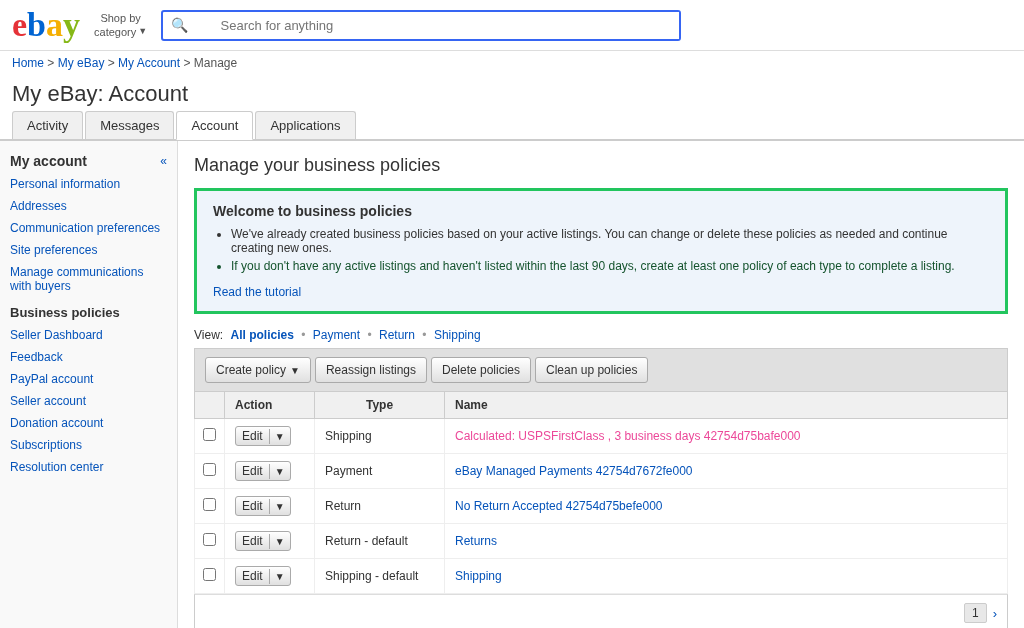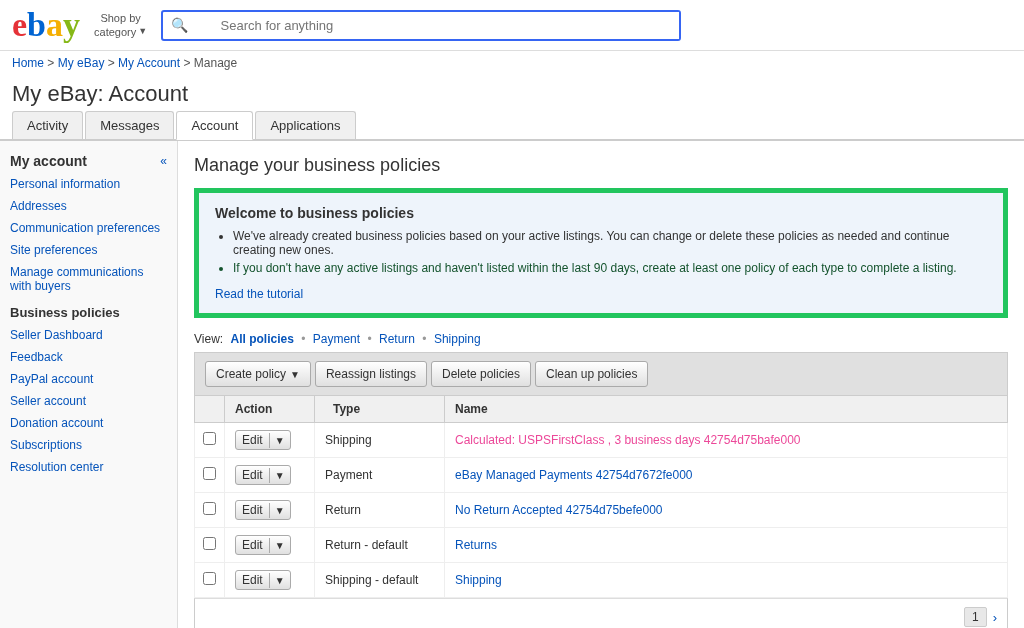--- a/index.html
+++ b/index.html
@@ -68,21 +68,21 @@
     <a href="#" style="padding:4px 10px; font-size:12px; color:#0654ba; cursor:pointer; text-decoration:none; display:block;">PayPal account</a>
     <a href="#" style="padding:4px 10px; font-size:12px; color:#0654ba; cursor:pointer; text-decoration:none; display:block;">Seller account</a>
     <a href="#" style="padding:4px 10px; font-size:12px; color:#0654ba; cursor:pointer; text-decoration:none; display:block;">Donation account</a>
     <a href="#" style="padding:4px 10px; font-size:12px; color:#0654ba; cursor:pointer; text-decoration:none; display:block;">Subscriptions</a>
     <a href="#" style="padding:4px 10px; font-size:12px; color:#0654ba; cursor:pointer; text-decoration:none; display:block;">Resolution center</a>
   </div>
 
   <div style="flex:1; padding:14px 16px;">
     <h2 style="font-size:18px; font-weight:normal; margin-bottom:12px; color:#333;">Manage your business policies</h2>
 
-    <div style="background:#eef4fb; border:5px solid #22c55e; padding:12px 16px; margin-bottom:14px;">
+    <div style="background:#eef4fb; border:3px solid #22c55e; padding:12px 16px; margin-bottom:14px;">
       <h3 style="font-size:14px; font-weight:bold; margin-bottom:8px;">Welcome to business policies</h3>
       <ul style="padding-left:18px;">
         <li style="margin-bottom:4px; font-size:12px; list-style:disc; color:#333;">We've already created business policies based on your active listings. You can change or delete these policies as needed and continue creating new ones.</li>
         <li style="margin-bottom:4px; font-size:12px; list-style:disc; color:#14532d;">If you don't have any active listings and haven't listed within the last 90 days, create at least one policy of each type to complete a listing.</li>
       </ul>
       <a href="#" style="display:inline-block; margin-top:8px; color:#0654ba; font-size:12px; text-decoration:none;">Read the tutorial</a>
     </div>
 
     <div style="font-size:12px; margin-bottom:6px; color:#333;">
       <span>View:</span>
@@ -103,21 +103,21 @@
       <button style="padding:5px 10px; border:1px solid #aaa; background:linear-gradient(to bottom,#fff,#e0e0e0); cursor:pointer; font-size:12px; color:#333; border-radius:3px;">Reassign listings</button>
       <button style="padding:5px 10px; border:1px solid #aaa; background:linear-gradient(to bottom,#fff,#e0e0e0); cursor:pointer; font-size:12px; color:#333; border-radius:3px;">Delete policies</button>
       <button style="padding:5px 10px; border:1px solid #aaa; background:linear-gradient(to bottom,#fff,#e0e0e0); cursor:pointer; font-size:12px; color:#333; border-radius:3px;">Clean up policies</button>
     </div>
 
     <table style="width:100%; border-collapse:collapse; border:1px solid #ccc;">
       <thead>
         <tr style="background:#f0f0f0;">
           <th style="width:24px; border:1px solid #ccc; padding:6px 8px;"></th>
           <th style="border:1px solid #ccc; padding:6px 10px; text-align:left; font-size:12px; font-weight:bold; width:90px;">Action</th>
-          <th style="border:1px solid #ccc; padding:6px 18px; text-align:left; font-size:12px; font-weight:bold; width:130px;">Type</th>
+          <th style="border:1px solid #ccc; padding:6px 18px; text-align:center; font-size:12px; font-weight:bold; width:130px;">Type</th>
           <th style="border:1px solid #ccc; padding:6px 10px; text-align:left; font-size:12px; font-weight:bold;">Name</th>
         </tr>
       </thead>
       <tbody id="table-body">
       <tr style="border-bottom: 1px solid rgb(238, 238, 238);">
             <td style="padding: 7px 8px; text-align: center; border: 1px solid rgb(238, 238, 238); width: 24px;"><input type="checkbox" style=""></td>
             <td style="padding: 7px 10px; border: 1px solid rgb(238, 238, 238); width: 90px;"><span style="display: inline-flex; align-items: center; border: 1px solid rgb(170, 170, 170); background: linear-gradient(rgb(255, 255, 255), rgb(224, 224, 224)); cursor: pointer; font-size: 12px; border-radius: 3px;">
                 <span style="padding:2px 6px;">Edit</span>
                 <span style="border-left:1px solid #aaa; padding:2px 5px; font-size:10px;">▼</span>
               </span></td>

